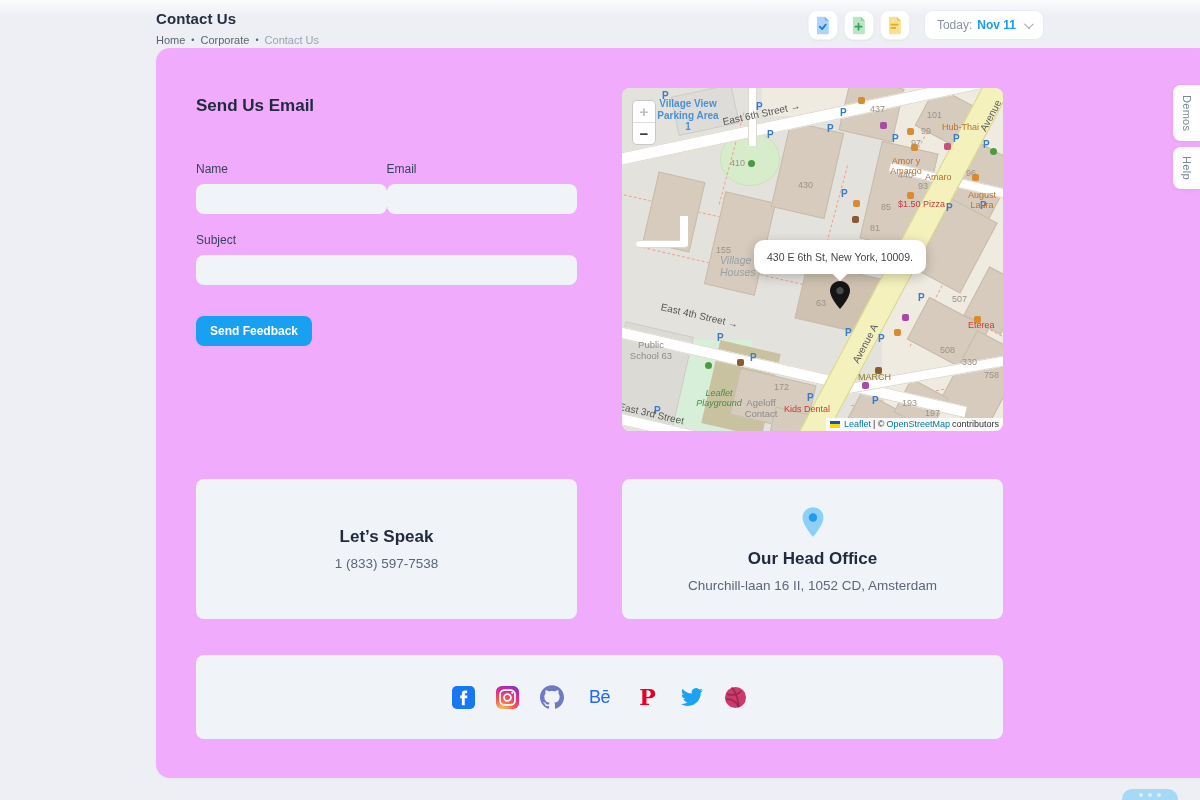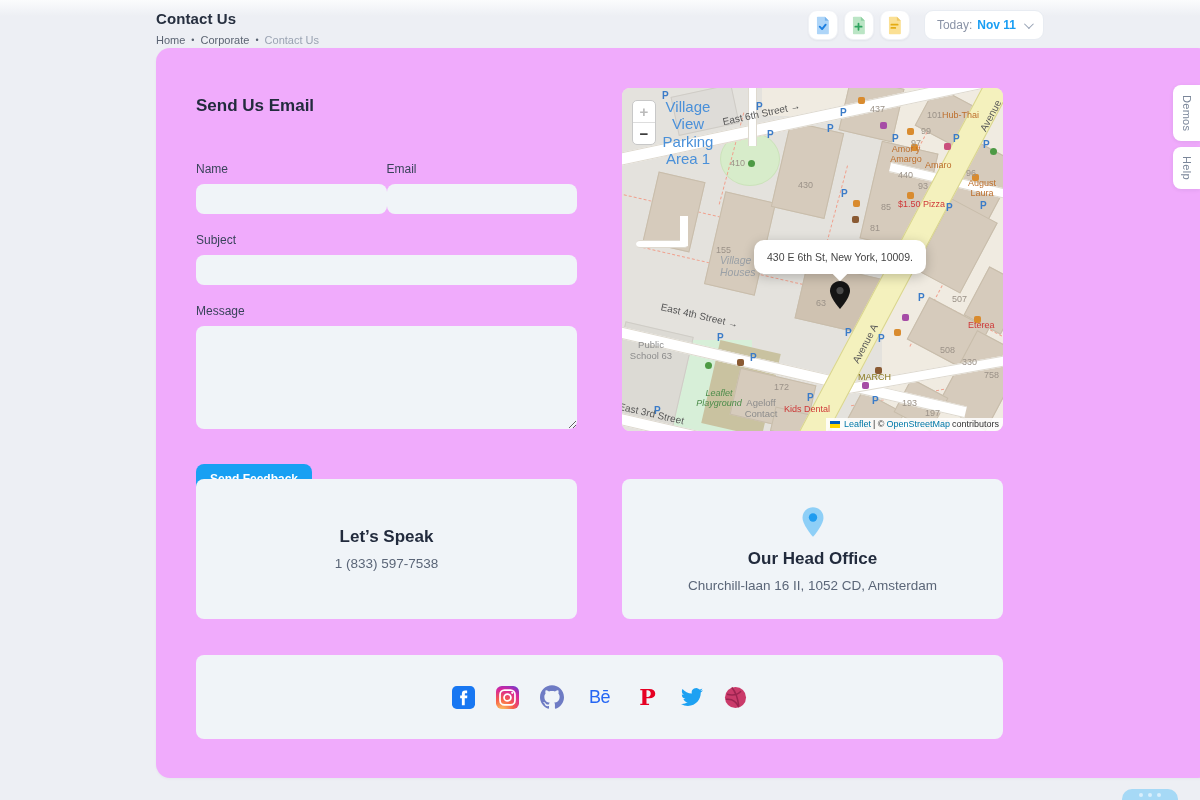--- a/index.html
+++ b/index.html
@@ -46,23 +46,23 @@
   .m-zone-gray2 { left:0; top:0; width:140px; height:60px; background:#e4e2dd; }
   .m-park { left:98px; top:44px; width:60px; height:54px; background:#d7ecca; border:1px solid #cbe2ba; border-radius:50%; }
   .m-playground { left:50px; top:252px; width:80px; height:91px; background:#d7efd8; }
   .m-olive { left:88px; top:258px; width:62px; height:85px; background:#c9c2a0; transform:rotate(13deg); }
   .dash { border-top:1.4px dashed #f0a18e; height:0; }
   .bld { background:#d6cbbc; border:1px solid #c8bdab; }
   .r13 { transform:rotate(13deg); } .rm12 { transform:rotate(-12deg); } .r28 { transform:rotate(28deg); } .rm10 { transform:rotate(-10deg); }
   .street { background:#fff; border-top:1px solid #ded9cf; border-bottom:1px solid #ded9cf; }
   .avenue { left:270px; top:-38px; width:26px; height:420px; background:#f4f1bd; border-left:1.5px solid #d8d48e; border-right:1.5px solid #d8d48e; transform:rotate(28deg); }
   .ml { font-size:10px; color:#8c8c8c; white-space:nowrap; line-height:1.15; }
-  .ml.blue { color:#4a90d9; white-space:normal; text-align:center; font-size:15px; }
+  .ml.blue { color:#4a90d9; white-space:normal; text-align:center; font-size:10px;font-weight:bold; }
   .ml.red { color:#cf3838; font-size:9px; }
-  .ml.orange { color:#bd6f2d; font-size:9px; white-space:normal; text-align:center; }
+  .ml.orange { color:#bd6f2d; font-size:9px; white-space:normal; text-align:center;margin-top:12px; }
   .ml.green-i { color:#4c8c4a; font-style:italic; font-size:9px; white-space:normal; text-align:center; }
   .ml.gray-i { color:#9aa0a6; font-style:italic; font-size:10.5px; white-space:normal; }
   .ml.streetname { color:#575757; font-size:10px; }
   .ml.num { font-size:9px; color:#9b9288; }
   .ml.olivetxt { color:#8a7a1f; font-size:9px; }
   .mp { font-size:10px; font-weight:700; color:#3a7bc8; line-height:1; }
   .dot { width:7px; height:7px; border-radius:2px; }
   .dot.o { background:#d98b2e; } .dot.p { background:#a64ca6; } .dot.b { background:#8a5a33; } .dot.g { background:#4d9a44; border-radius:50%; } .dot.k { background:#c94f7c; }
   .zoom-ctl { left:10px; top:12px; width:24px; height:45px; background:#fff; border:1px solid #c8c8c8; border-radius:5px; overflow:hidden; z-index:6; }
   .zoom-ctl .zbtn { position:static; display:block; width:100%; height:22px; text-align:center; font-size:15px; font-weight:700; line-height:21px; cursor:pointer; }
@@ -156,24 +156,20 @@
         <input class="f-input" type="text" style="">
       </div>
       <div class="f-col">
         <label class="f-label">Email</label>
         <input class="f-input" type="text" style="">
       </div>
     </div>
     <div class="f-group">
       <label class="f-label">Subject</label>
       <input class="f-input" type="text" style="">
-    </div>
-    <div class="f-group">
-      <label class="f-label">Message</label>
-      <textarea class="f-textarea" style=""></textarea>
     </div>
     <button class="send-btn">Send Feedback</button>
   </div>
 
   <div class="col-right">
     <div class="map">
 
       <div class="m-zone-gray"></div>
       <div class="m-zone-gray2"></div>
       <div class="m-park"></div>

